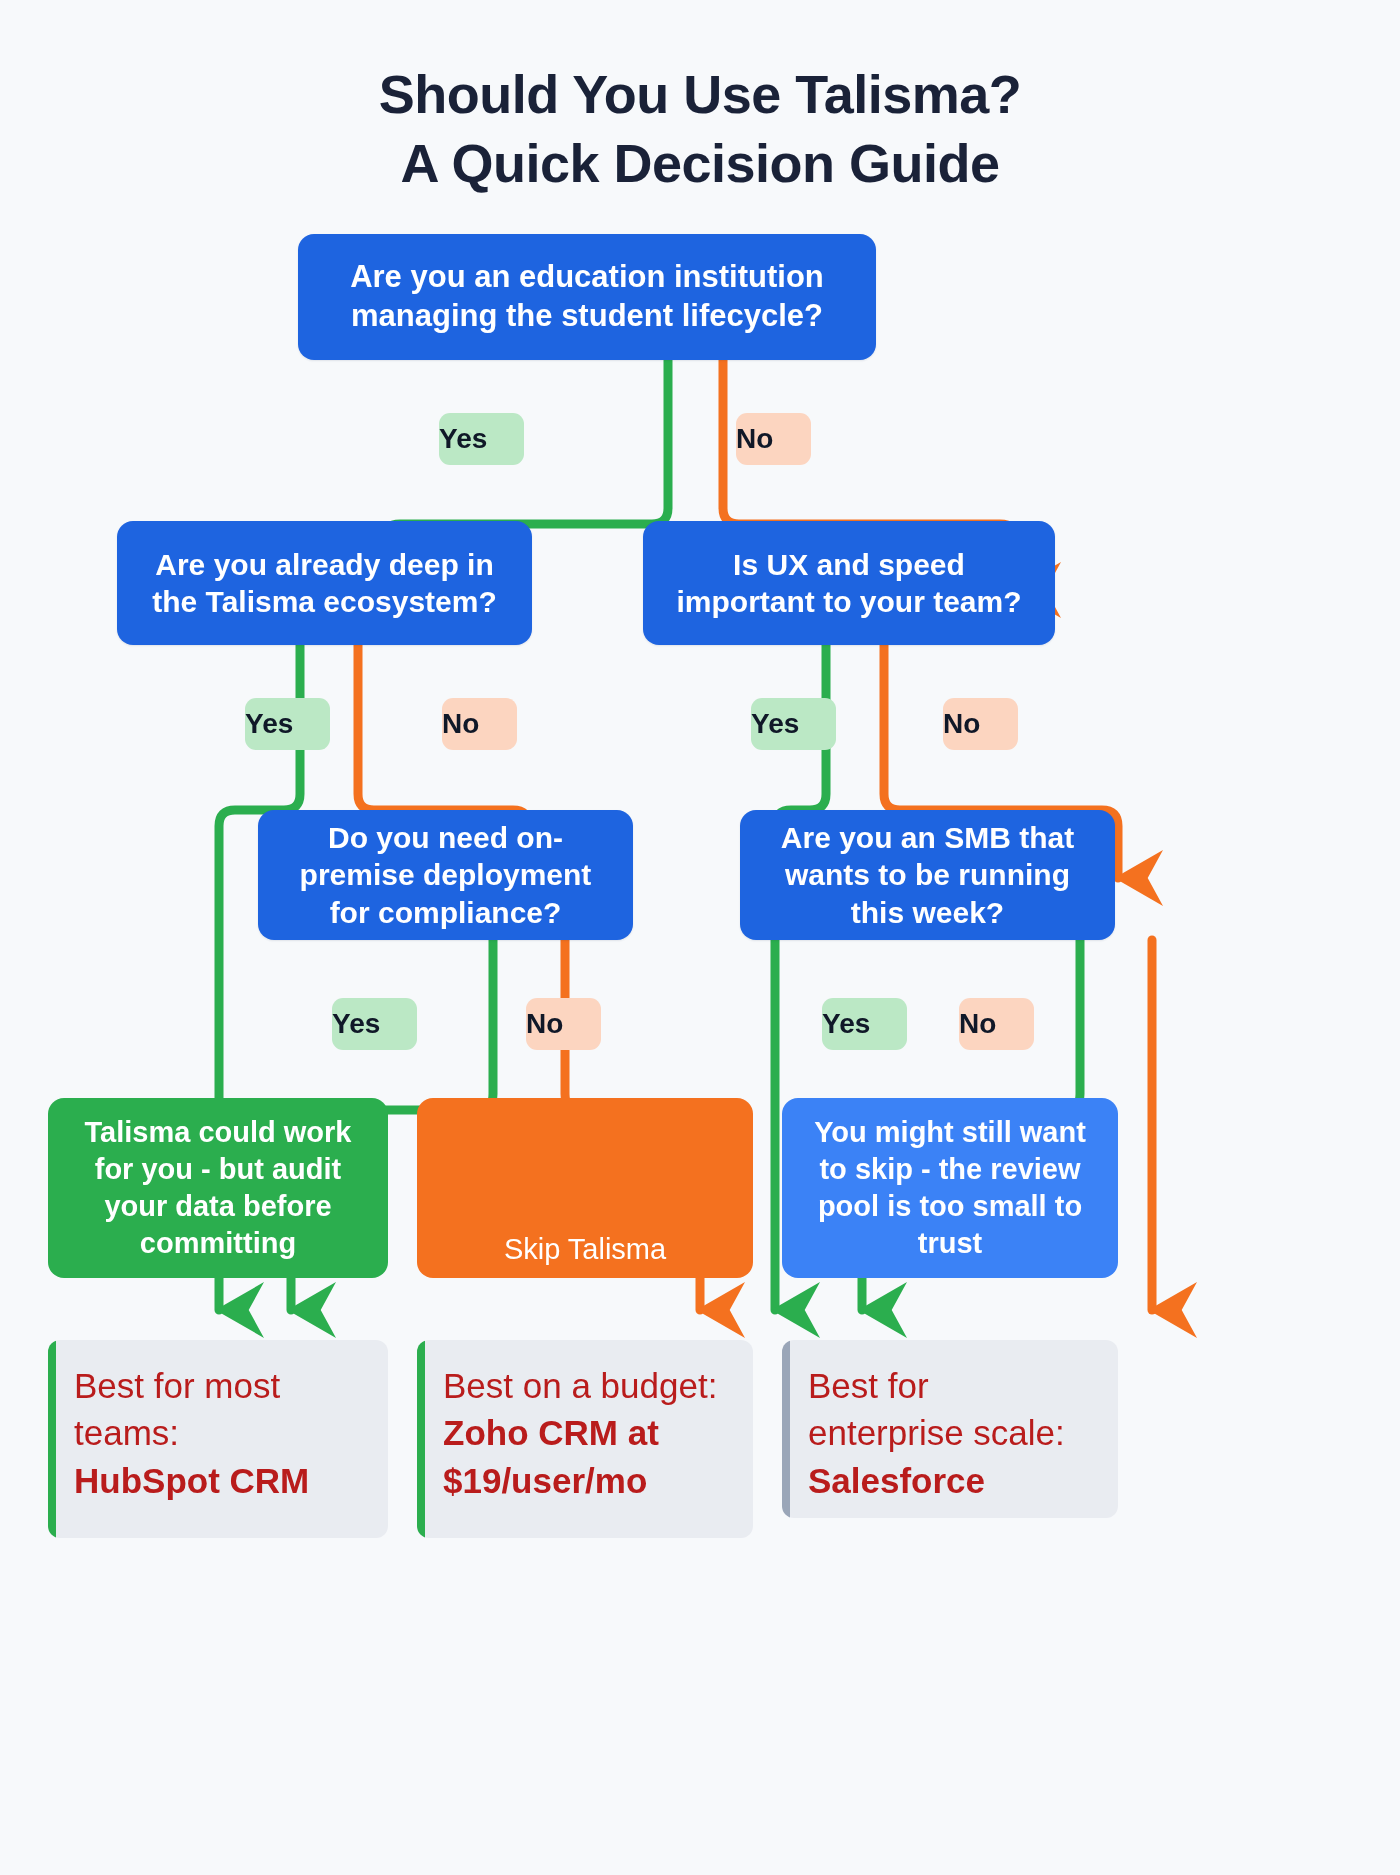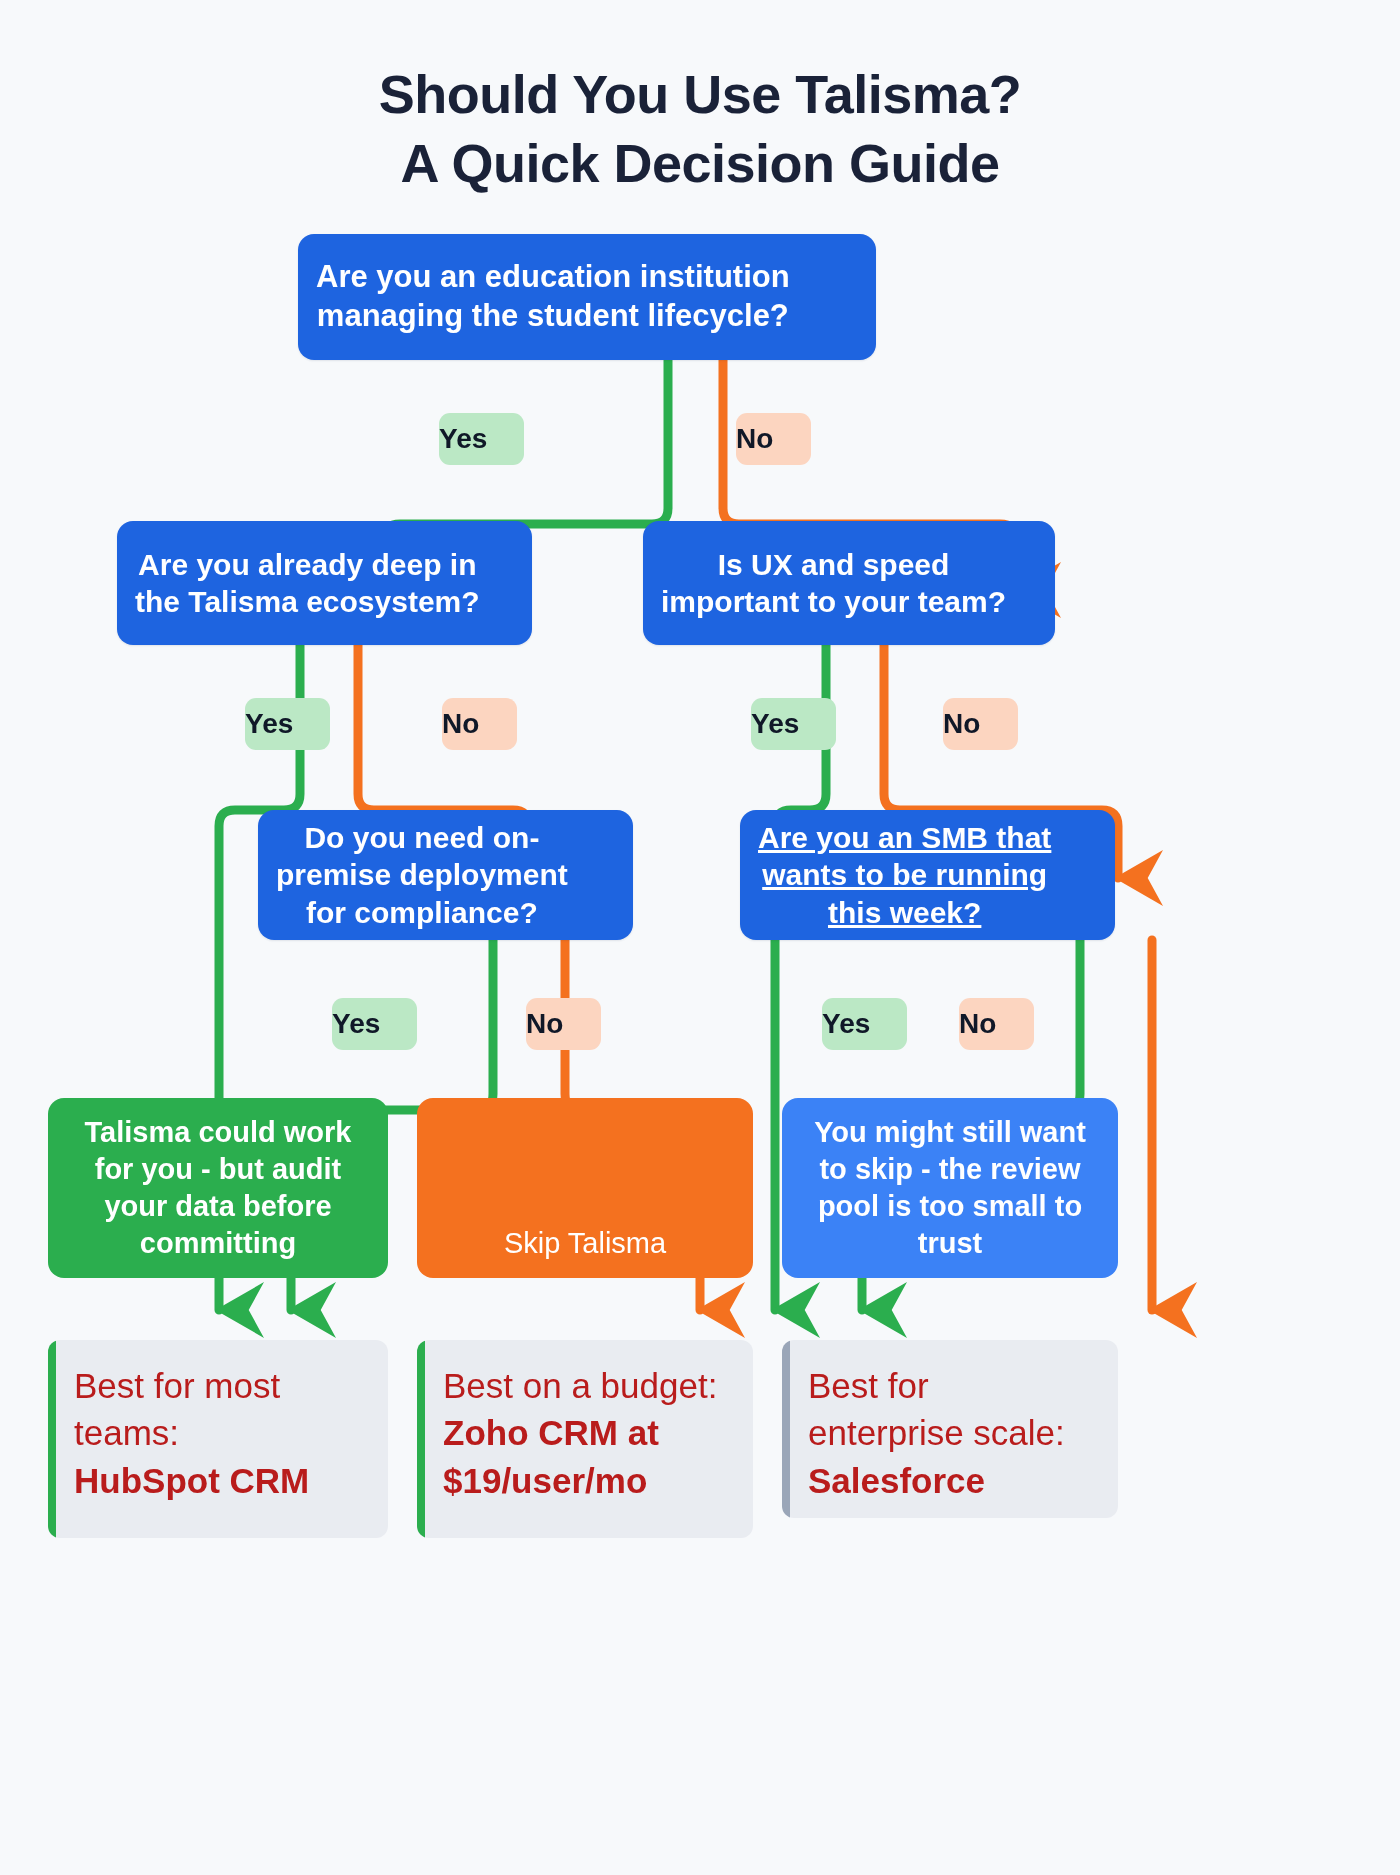--- a/index.html
+++ b/index.html
@@ -29,21 +29,21 @@
 
   
   .node{
     position:absolute;
     background:#1E64E0;
     border-radius:16px;
     color:#FFFFFF;
     font-weight:bold;
     display:flex;
     align-items:center;
-    justify-content:flex-start;
+    justify-content:center;
     text-align:center;
     box-sizing:border-box;
     padding:10px 18px;
     line-height:1.25;
     white-space:pre-line;
     box-shadow:0 1px 2px rgba(20,40,80,.10);
   }
 
   
   .pill{
@@ -66,21 +66,21 @@
   .outcome{
     position:absolute;
     border-radius:16px;
     color:#FFFFFF;
     font-weight:bold;
     display:flex;
     align-items:center;
     justify-content:center;
     text-align:center;
     box-sizing:border-box;
-    padding:16px 14px;
+    padding:10px 14px;
     line-height:1.28;
     white-space:pre-line;
     z-index:3;
   }
   .outcome.green{background:#2BAE4E;}
   .outcome.orange{background:#F4711F;font-weight:normal;}
   .outcome.slate{background:#3b82f6;}
 
   
   .legend-card{
@@ -176,21 +176,21 @@
   <div class="pill no" style="left:904px;top:698px;width:75px;">
     <span>No</span>
   </div>
 
   <div class="node" style="left:258px;top:810px;width:375px;height:130px;font-size:30px;">
     <span>Do you need on-
 premise deployment
 for compliance?</span>
   </div>
 
-  <div class="node" style="left:740px;top:810px;width:375px;height:130px;font-size:30px;text-decoration:underline;">
+  <div class="node" style="left:740px;top:810px;width:375px;height:130px;font-size:30px;">
     <span>Are you an SMB that
 wants to be running
 this week?</span>
   </div>
 
   <div class="pill yes" style="left:293px;top:998px;width:85px;">
     <span>Yes</span>
   </div>
   <div class="pill no" style="left:487px;top:998px;width:75px;">
     <span>No</span>

